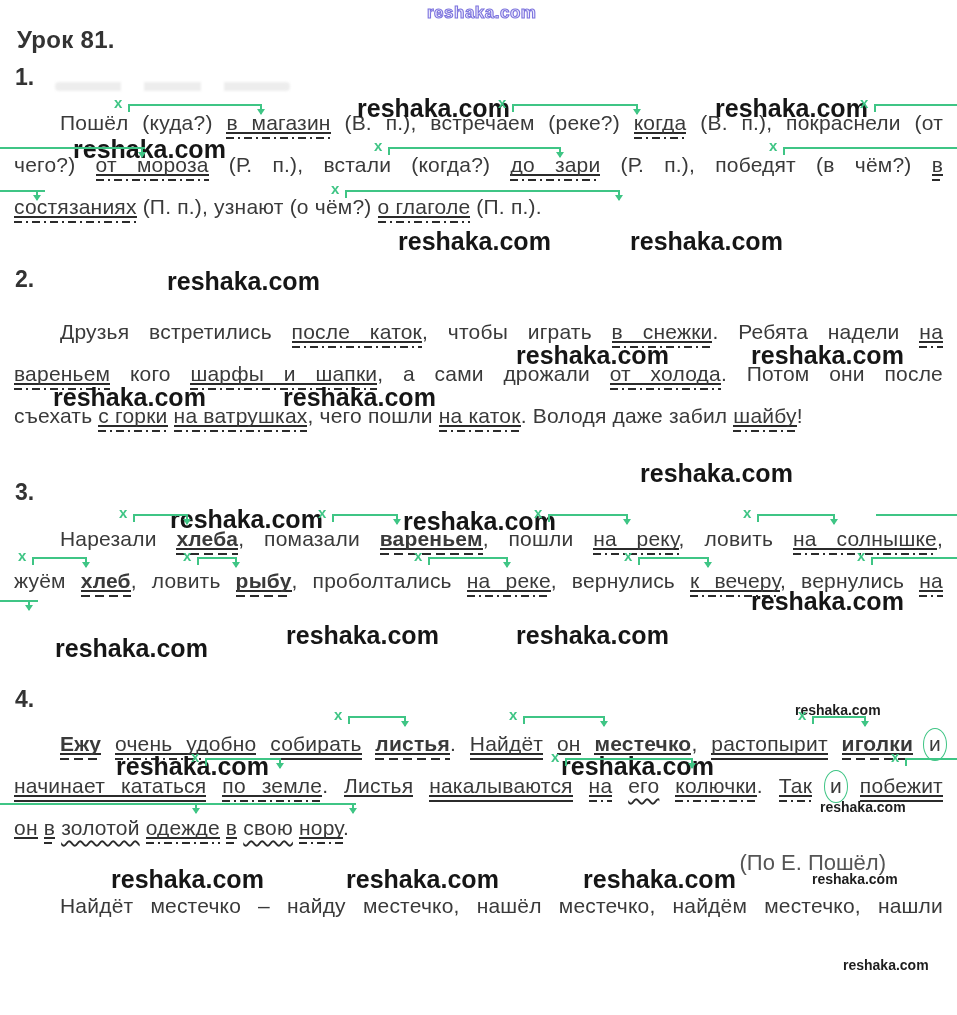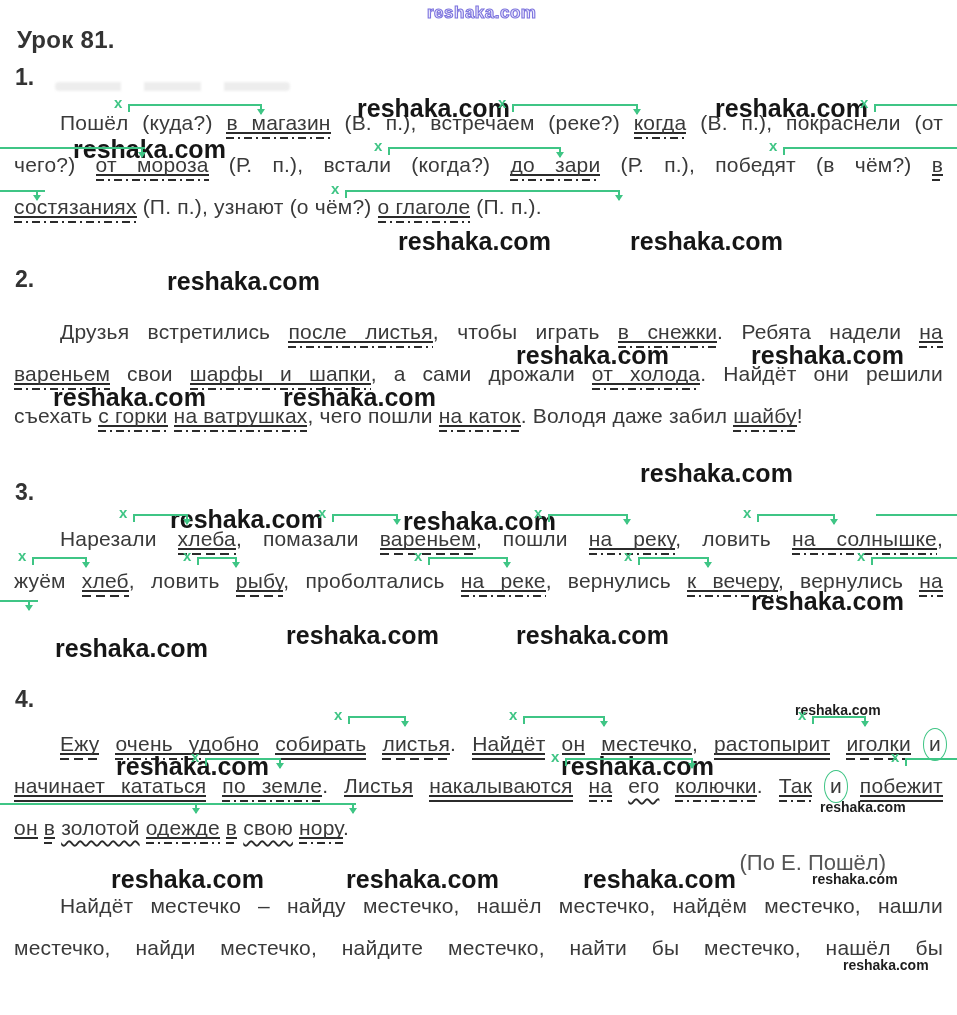--- a/index.html
+++ b/index.html
@@ -18,21 +18,21 @@
   .ln.fin{text-align-last:left;}
   .seg{white-space:pre;}
   
   .useg{padding-bottom:5px;background-repeat:no-repeat;}
   .u-s{background-image:linear-gradient(#2b2b2b,#2b2b2b);
        background-size:100% 2px;background-position:0 calc(100% - 5px);}
   .u-db{background-image:linear-gradient(#2b2b2b,#2b2b2b),linear-gradient(#2b2b2b,#2b2b2b);
         background-size:100% 2px,100% 2px;background-position:0 calc(100% - 5px),0 100%;}
   .u-d{background-image:linear-gradient(#2b2b2b,#2b2b2b),
         repeating-linear-gradient(90deg,#2b2b2b 0 9px,transparent 9px 14px);
-        background-size:100% 2px,100% 2px;background-position:0 calc(100% - 5px),0 100%;}
+        background-size:100% 2px,100% 2px;background-position:0 calc(100% - 5px),0 100%;font-weight:bold;}
   .u-dd{background-image:linear-gradient(#2b2b2b,#2b2b2b),
         repeating-linear-gradient(90deg,#2b2b2b 0 8px,transparent 8px 12px,#2b2b2b 12px 14px,transparent 14px 18px);
         background-size:100% 2px,100% 2px;background-position:0 calc(100% - 5px),0 100%;}
   .u-w{text-decoration-line:underline;text-decoration-style:wavy;text-decoration-color:#2b2b2b;
        text-decoration-thickness:1.5px;text-underline-offset:5px;}
   .u-c{border:1.5px solid #3fc585;border-radius:50%;padding:3px 5px 5px;margin:0 -4px;}
   
   .author{position:absolute;top:850px;right:71px;font-size:22px;color:#555;z-index:1;}
   
   .wm{position:absolute;z-index:3;pointer-events:none;white-space:nowrap;}
@@ -63,22 +63,22 @@
     <div class="para" id="p1">
         <div class="ln ind"><span class="seg">Пошёл (куда?) </span><span class="seg useg u-dd">в магазин</span><span class="seg"> (В. п.), встречаем (реке?) </span><span class="seg useg u-dd">когда</span><span class="seg"> (В. п.), покраснели (от</span></div>
         <div class="ln"><span class="seg">чего?) </span><span class="seg useg u-dd">от мороза</span><span class="seg"> (Р. п.), встали (когда?) </span><span class="seg useg u-dd">до зари</span><span class="seg"> (Р. п.), победят (в чём?) </span><span class="seg useg u-dd">в</span></div>
         <div class="ln fin"><span class="seg useg u-dd">состязаниях</span><span class="seg"> (П. п.), узнают (о чём?) </span><span class="seg useg u-dd">о глаголе</span><span class="seg"> (П. п.).</span></div>
       </div>
   </section>
 
   <section>
     <div class="num" id="n2">2.</div>
     <div class="para" id="p2">
-        <div class="ln ind"><span class="seg">Друзья встретились </span><span class="seg useg u-dd">после листья</span><span class="seg">, чтобы играть </span><span class="seg useg u-dd">в снежки</span><span class="seg">. Ребята надели </span><span class="seg useg u-dd">на</span></div>
-        <div class="ln"><span class="seg useg u-dd">вареньем</span><span class="seg"> свои </span><span class="seg useg u-dd">шарфы и шапки</span><span class="seg">, а сами дрожали </span><span class="seg useg u-dd">от холода</span><span class="seg">. Найдёт они решили</span></div>
+        <div class="ln ind"><span class="seg">Друзья встретились </span><span class="seg useg u-dd">после каток</span><span class="seg">, чтобы играть </span><span class="seg useg u-dd">в снежки</span><span class="seg">. Ребята надели </span><span class="seg useg u-dd">на</span></div>
+        <div class="ln"><span class="seg useg u-dd">вареньем</span><span class="seg"> кого </span><span class="seg useg u-dd">шарфы и шапки</span><span class="seg">, а сами дрожали </span><span class="seg useg u-dd">от холода</span><span class="seg">. Потом они после</span></div>
         <div class="ln fin"><span class="seg">съехать </span><span class="seg useg u-dd">с горки</span><span class="seg"> </span><span class="seg useg u-dd">на ватрушках</span><span class="seg">, чего пошли </span><span class="seg useg u-dd">на каток</span><span class="seg">. Володя даже забил </span><span class="seg useg u-dd">шайбу</span><span class="seg">!</span></div>
       </div>
   </section>
 
   <section>
     <div class="num" id="n3">3.</div>
     <div class="para" id="p3">
         <div class="ln ind"><span class="seg">Нарезали </span><span class="seg useg u-d">хлеба</span><span class="seg">, помазали </span><span class="seg useg u-d">вареньем</span><span class="seg">, пошли </span><span class="seg useg u-dd">на реку</span><span class="seg">, ловить </span><span class="seg useg u-dd">на солнышке</span><span class="seg">,</span></div>
         <div class="ln"><span class="seg">жуём </span><span class="seg useg u-d">хлеб</span><span class="seg">, ловить </span><span class="seg useg u-d">рыбу</span><span class="seg">, проболтались </span><span class="seg useg u-dd">на реке</span><span class="seg">, вернулись </span><span class="seg useg u-dd">к вечеру</span><span class="seg">, вернулись </span><span class="seg useg u-dd">на</span></div>
       </div>
@@ -89,21 +89,20 @@
     <div class="para" id="p4">
         <div class="ln ind"><span class="seg useg u-d">Ежу</span><span class="seg"> </span><span class="seg useg u-dd">очень удобно</span><span class="seg"> </span><span class="seg useg u-db">собирать</span><span class="seg"> </span><span class="seg useg u-d">листья</span><span class="seg">. </span><span class="seg useg u-db">Найдёт</span><span class="seg"> </span><span class="seg useg u-s">он</span><span class="seg"> </span><span class="seg useg u-d">местечко</span><span class="seg">, </span><span class="seg useg u-db">растопырит</span><span class="seg"> </span><span class="seg useg u-d">иголки</span><span class="seg"> </span><span class="seg u-c">и</span></div>
         <div class="ln"><span class="seg useg u-db">начинает кататься</span><span class="seg"> </span><span class="seg useg u-dd">по земле</span><span class="seg">. </span><span class="seg useg u-s">Листья</span><span class="seg"> </span><span class="seg useg u-db">накалываются</span><span class="seg"> </span><span class="seg useg u-dd">на</span><span class="seg"> </span><span class="seg u-w">его</span><span class="seg"> </span><span class="seg useg u-dd">колючки</span><span class="seg">. </span><span class="seg useg u-dd">Так</span><span class="seg"> </span><span class="seg u-c">и</span><span class="seg"> </span><span class="seg useg u-db">побежит</span></div>
         <div class="ln fin"><span class="seg useg u-s">он</span><span class="seg"> </span><span class="seg useg u-dd">в</span><span class="seg"> </span><span class="seg u-w">золотой</span><span class="seg"> </span><span class="seg useg u-dd">одежде</span><span class="seg"> </span><span class="seg useg u-dd">в</span><span class="seg"> </span><span class="seg u-w">свою</span><span class="seg"> </span><span class="seg useg u-dd">нору</span><span class="seg">.</span></div>
       </div>
   </section>
 
   <div class="author">(По Е. Пошёл)</div>
   <div class="para" id="conj">
       <div class="ln ind"><span class="seg">Найдёт местечко – найду местечко, нашёл местечко, найдём местечко, нашли</span></div>
-      <div class="ln"><span class="seg">местечко, найди местечко, найдите местечко, найти бы местечко, нашёл бы</span></div>
     </div>
 
   <div id="annolayer">
       <div class="anno tick" style="left: 128px; top: 104px; width: 134px;">
         <span class="xl">х</span>
         <div class="arr" style="left: 132px;"></div>
       </div>
       <div class="anno tick" style="left: 512px; top: 104px; width: 126px;">
         <span class="xl">х</span>
         <div class="arr" style="left: 124px;"></div>

